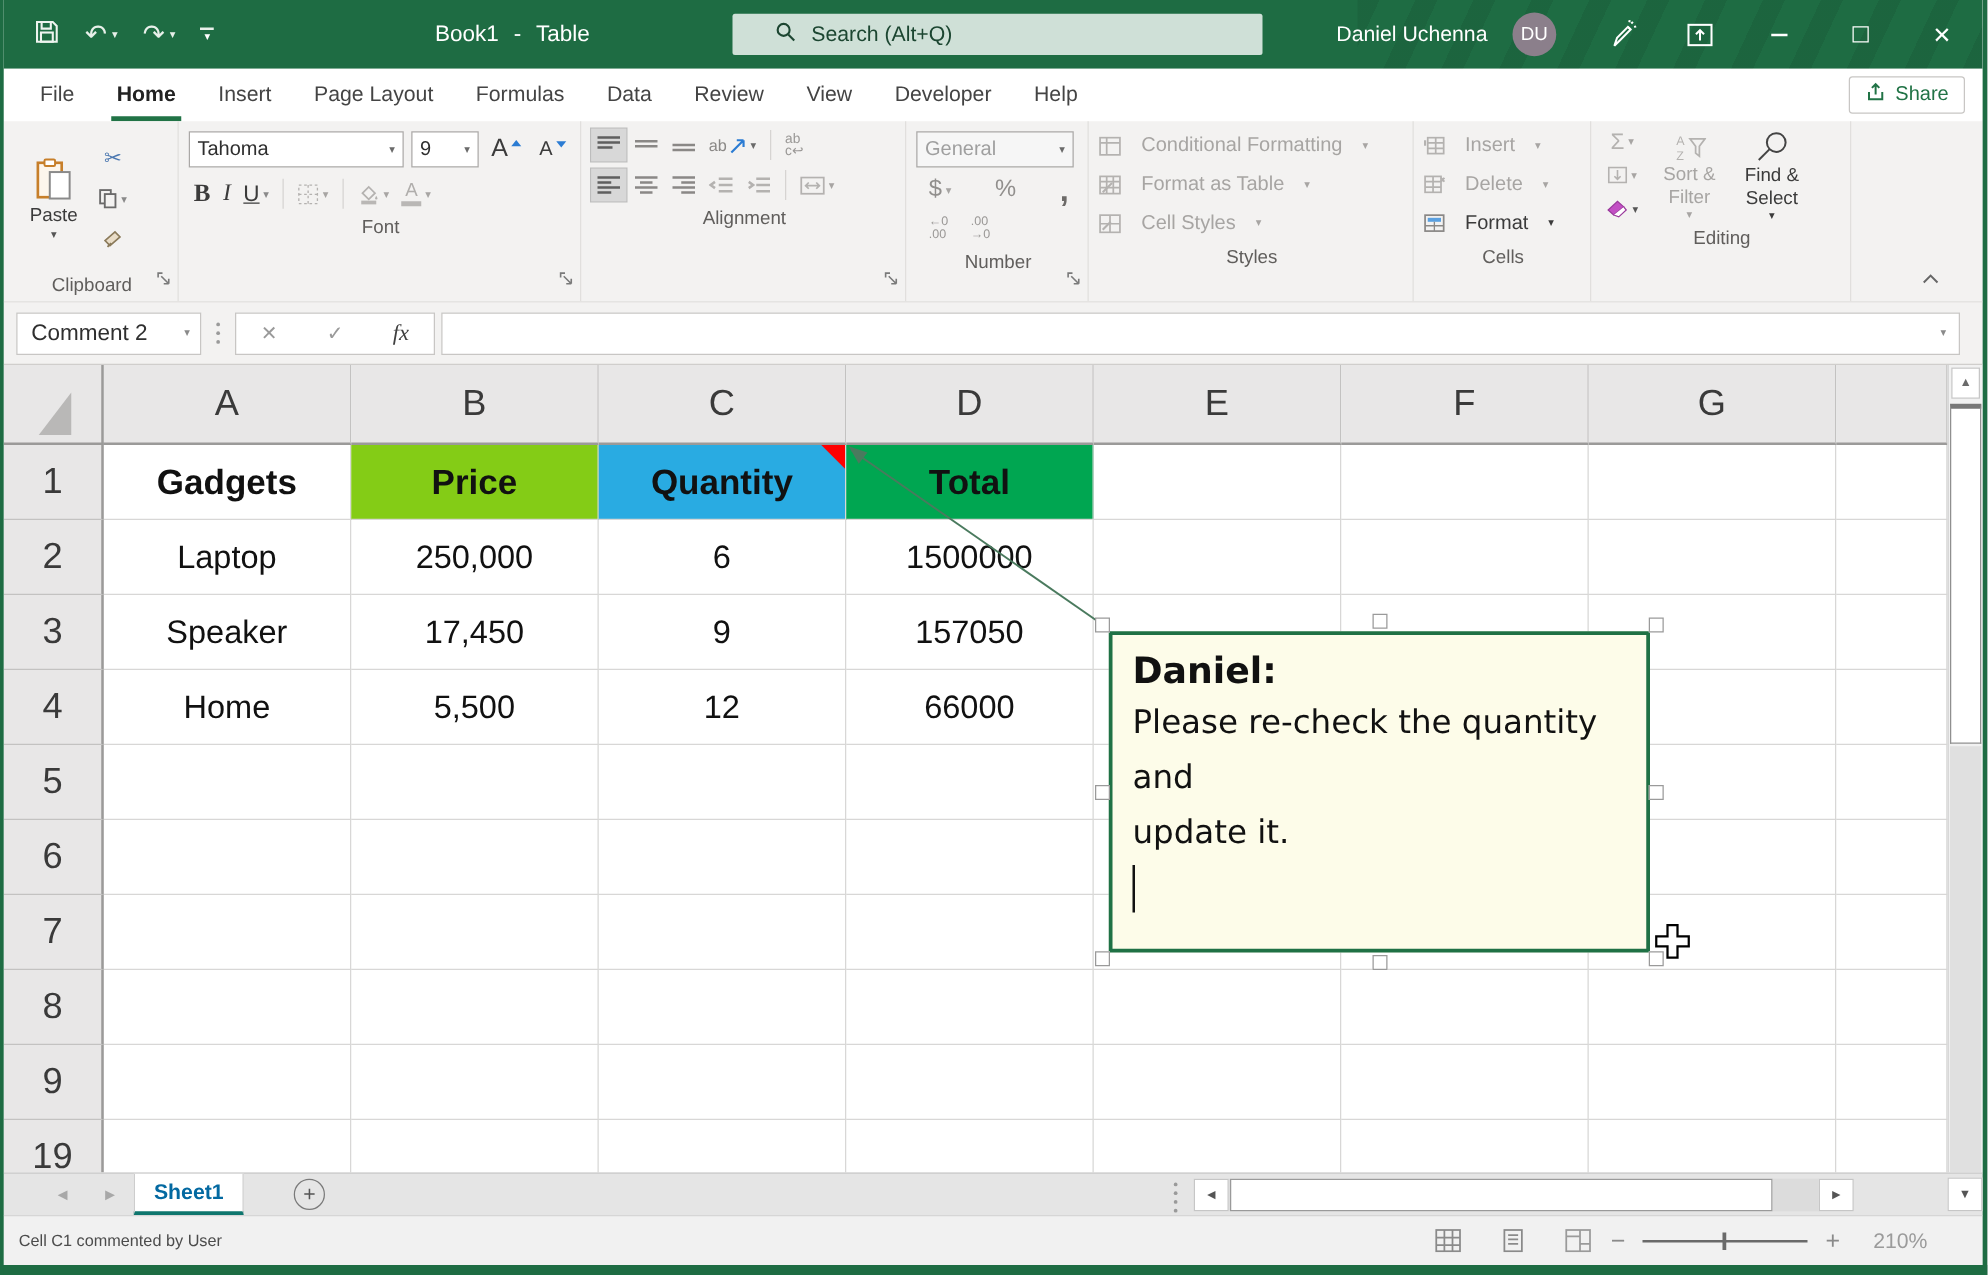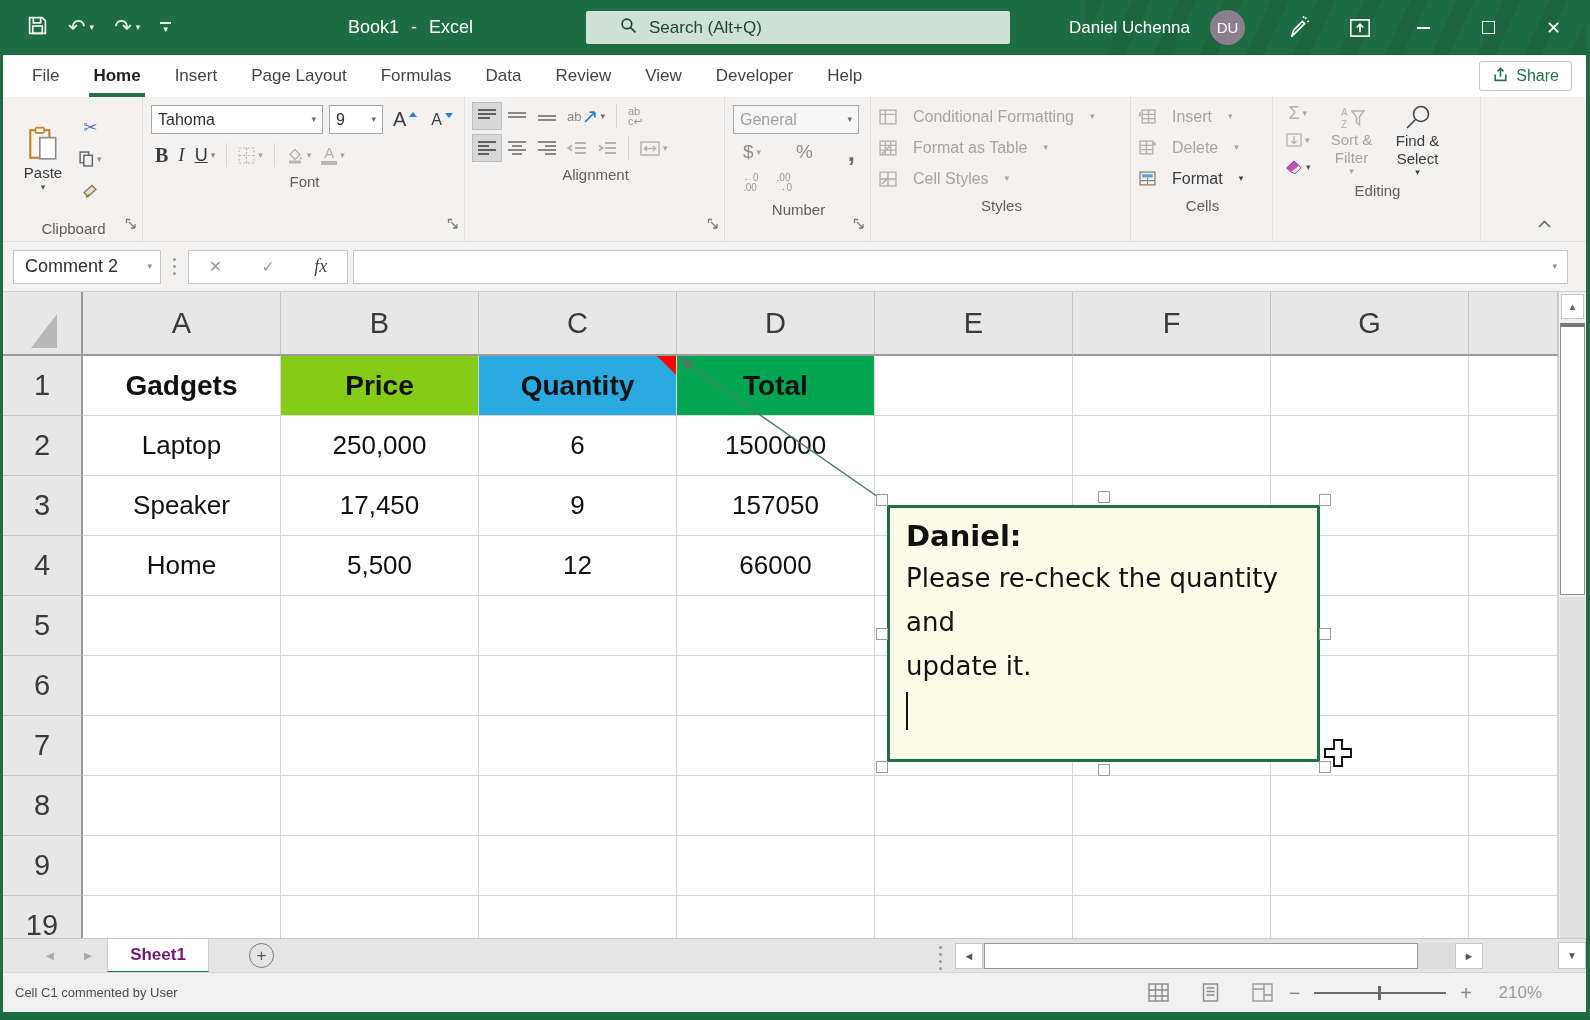--- a/index.html
+++ b/index.html
@@ -119,22 +119,22 @@
   
   .vscroll{position:absolute;left:1555px;top:0;width:28px;height:646px;background:#f1f1f1;border-left:1px solid #d0d0d0}
   .vs-up{position:absolute;left:2px;top:2px;width:23px;height:25px;background:#fff;border:1px solid #c6c6c6;display:flex;align-items:center;justify-content:center;font-size:10px;color:#6a6a6a}
   .vs-thumb{position:absolute;left:1px;top:31px;width:25px;height:272px;background:#fff;border:1px solid #8f8f8f;border-top:4px solid #787878}
   .vs-lower{position:absolute;left:1px;top:305px;right:1px;bottom:0;background:#e0e0e0}
 
   
   .tabbar{height:34px;background:#e5e5e5;border-top:1px solid #c9c9c9;position:relative;display:flex;align-items:stretch;flex:0 0 auto}
   .snav{width:38px;display:flex;align-items:center;justify-content:center;color:#a8a8a8;font-size:13px}
   .snav:first-child{margin-left:28px}
-  .sheettab{width:102px;background:#fff;border-left:1px solid #cdcdcd;border-right:1px solid #cdcdcd;border-bottom:1px solid #0f766e;
-     display:flex;align-items:center;justify-content:center;color:#701a75;font-weight:700;font-size:17px}
+  .sheettab{width:88px;background:#fff;border-left:1px solid #cdcdcd;border-right:1px solid #cdcdcd;border-bottom:3px solid #0f766e;
+     display:flex;align-items:center;justify-content:center;color:#0369a1;font-weight:700;font-size:17px}
   .addsheet{width:25px;height:25px;border:1.5px solid #7a7a7a;border-radius:50%;align-self:center;margin-left:40px;
      display:flex;align-items:center;justify-content:center;font-size:17px;color:#555;line-height:1}
   .hs-dots{position:absolute;left:936px;top:7px;display:flex;flex-direction:column;gap:4px}
   .hs-dots i{width:3px;height:3px;border-radius:50%;background:#9a9a9a}
   .hs-track{position:absolute;left:952px;top:4px;width:528px;height:26px;background:#dcdcdc}
   .hs-left,.hs-right{position:absolute;top:4px;width:28px;height:26px;background:#fff;border:1px solid #c6c6c6;display:flex;align-items:center;justify-content:center;font-size:11px;color:#555}
   .hs-left{left:952px}.hs-right{left:1452px}
   .hs-thumb{position:absolute;left:981px;top:4px;width:434px;height:26px;background:#fff;border:1px solid #9a9a9a}
   .vs-down{position:absolute;left:1555px;top:3px;width:28px;height:27px;background:#fff;border:1px solid #c6c6c6;display:flex;align-items:center;justify-content:center;font-size:10px;color:#555}
 
@@ -169,21 +169,21 @@
         </span>
       <span class="icw">
           <span class="glyph18">↷</span>
           <span class="chev">▾</span>
         </span>
       <span class="qat-custom">
           <b></b>
           <span class="chev">▾</span>
         </span>
     </div>
-    <div class="tb-title">Book1 - Excel</div>
+    <div class="tb-title">Book1 - Table</div>
     <div class="searchbox">
       <span>
         <svg width="17" height="17" viewBox="0 0 16 16" fill="none" stroke="#1c4631" stroke-width="1.6">
             <circle cx="6.5" cy="6.5" r="4.5"></circle>
             <path d="M10 10 L14.5 14.5"></path>
           </svg>
       </span>
       <span>Search (Alt+Q)</span>
     </div>
     <div class="tb-right">

